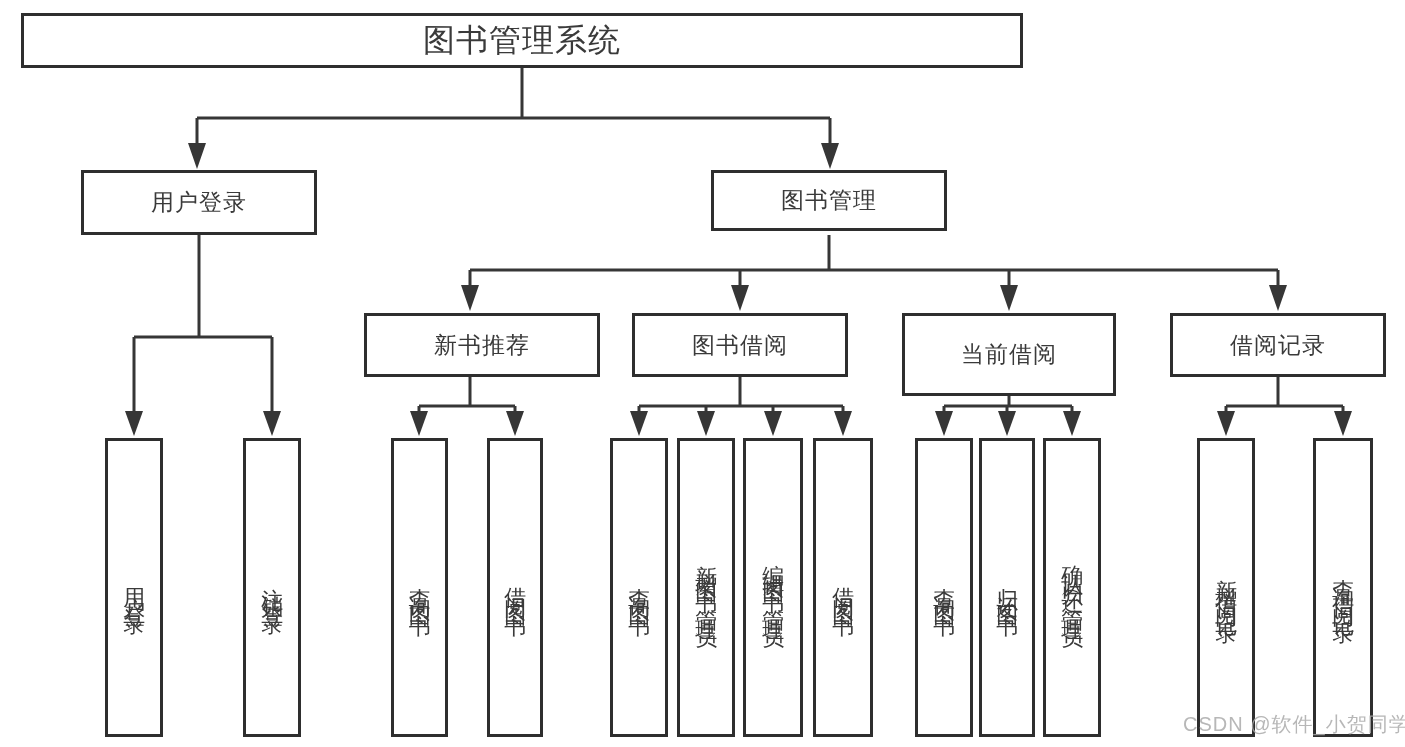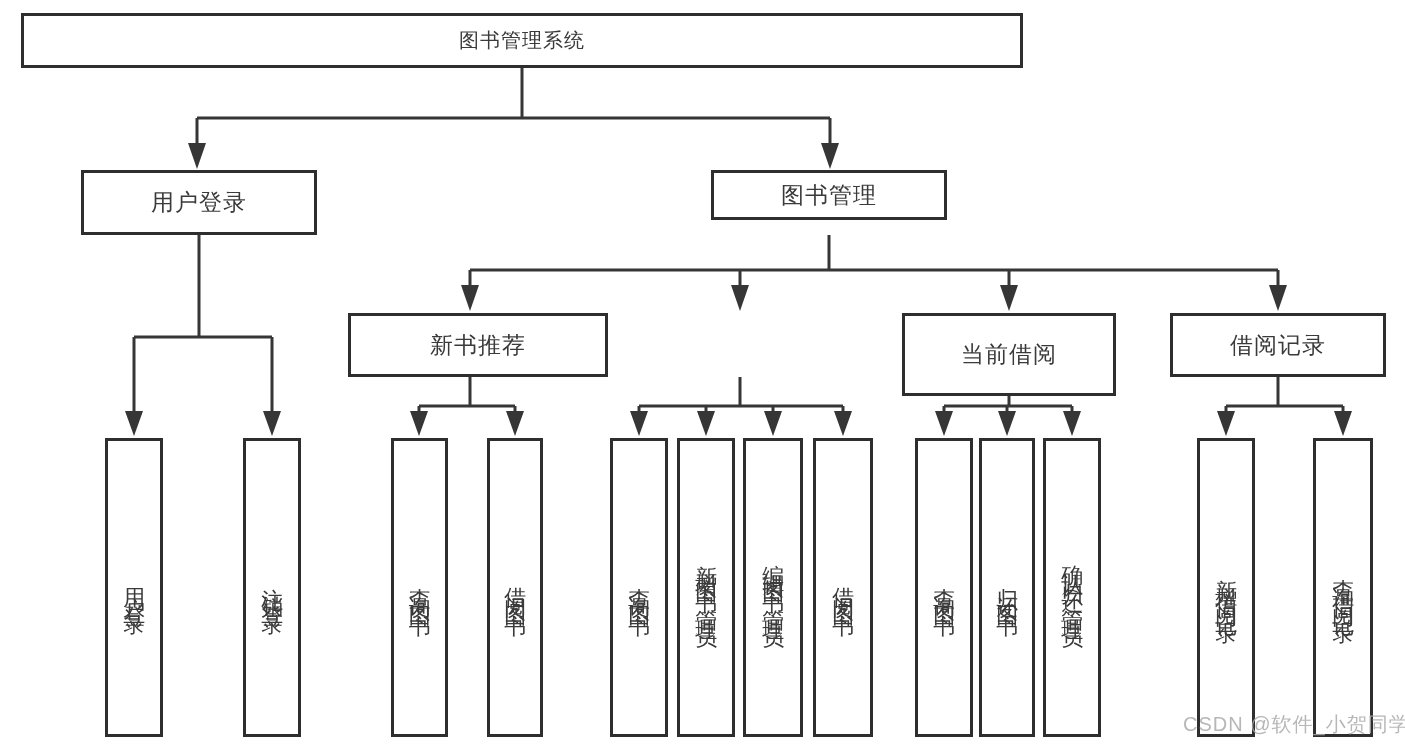--- a/index.html
+++ b/index.html
@@ -7,21 +7,21 @@
     position:relative;width:1405px;height:747px;background:#ffffff;
     font-family:"Liberation Sans",sans-serif;overflow:hidden;
   }
   .wires{position:absolute;left:0;top:0;z-index:0;}
   .box{
     position:absolute;box-sizing:border-box;background:#ffffff;
     border:3px solid #2e2e2e;display:flex;align-items:center;justify-content:center;
     color:#3a3a3a;z-index:1;
   }
   .h-label{font-size:23px;letter-spacing:1px;white-space:nowrap;}
-  .root-label{font-size:20px;letter-spacing:1px;text-align:right;}
+  .root-label{font-size:32px;letter-spacing:1px;text-align:right;}
   .v-text{
     writing-mode:vertical-rl;text-orientation:mixed;
     font-size:22px;letter-spacing:9px;line-height:1.3;color:#3a3a3a;
   }
   .watermark{
     position:absolute;left:1183px;top:711px;z-index:6;
     font-size:20px;color:rgba(170,170,170,0.85);letter-spacing:1px;white-space:nowrap;
   }
 </style>
 </head>
@@ -69,26 +69,29 @@
     </g>
   </svg>
 
   <div class="box" style="left:21px;top:13px;width:1002px;height:55px;">
     <span class="root-label">图书管理系统</span>
   </div>
 
   <div class="box" style="left:81px;top:170px;width:236px;height:65px;">
     <span class="h-label">用户登录</span>
   </div>
-  <div class="box" style="left:711px;top:170px;width:236px;height:50px;">
+  <div class="box" style="left:711px;top:170px;width:236px;height:61px;">
     <span class="h-label">图书管理</span>
   </div>
 
-  <div class="box" style="left:348px;top:313px;width:260px;height:64px;">
+  <div class="box" style="left:364px;top:313px;width:236px;height:64px;">
     <span class="h-label">新书推荐</span>
+  </div>
+  <div class="box" style="left:632px;top:313px;width:216px;height:64px;">
+    <span class="h-label">图书借阅</span>
   </div>
   <div class="box" style="left:902px;top:313px;width:214px;height:83px;">
     <span class="h-label">当前借阅</span>
   </div>
   <div class="box" style="left:1170px;top:313px;width:216px;height:64px;">
     <span class="h-label">借阅记录</span>
   </div>
 
   <div class="box" style="left:105px;top:438px;width:58px;height:299px;">
     <span class="v-text">用户登录</span>

